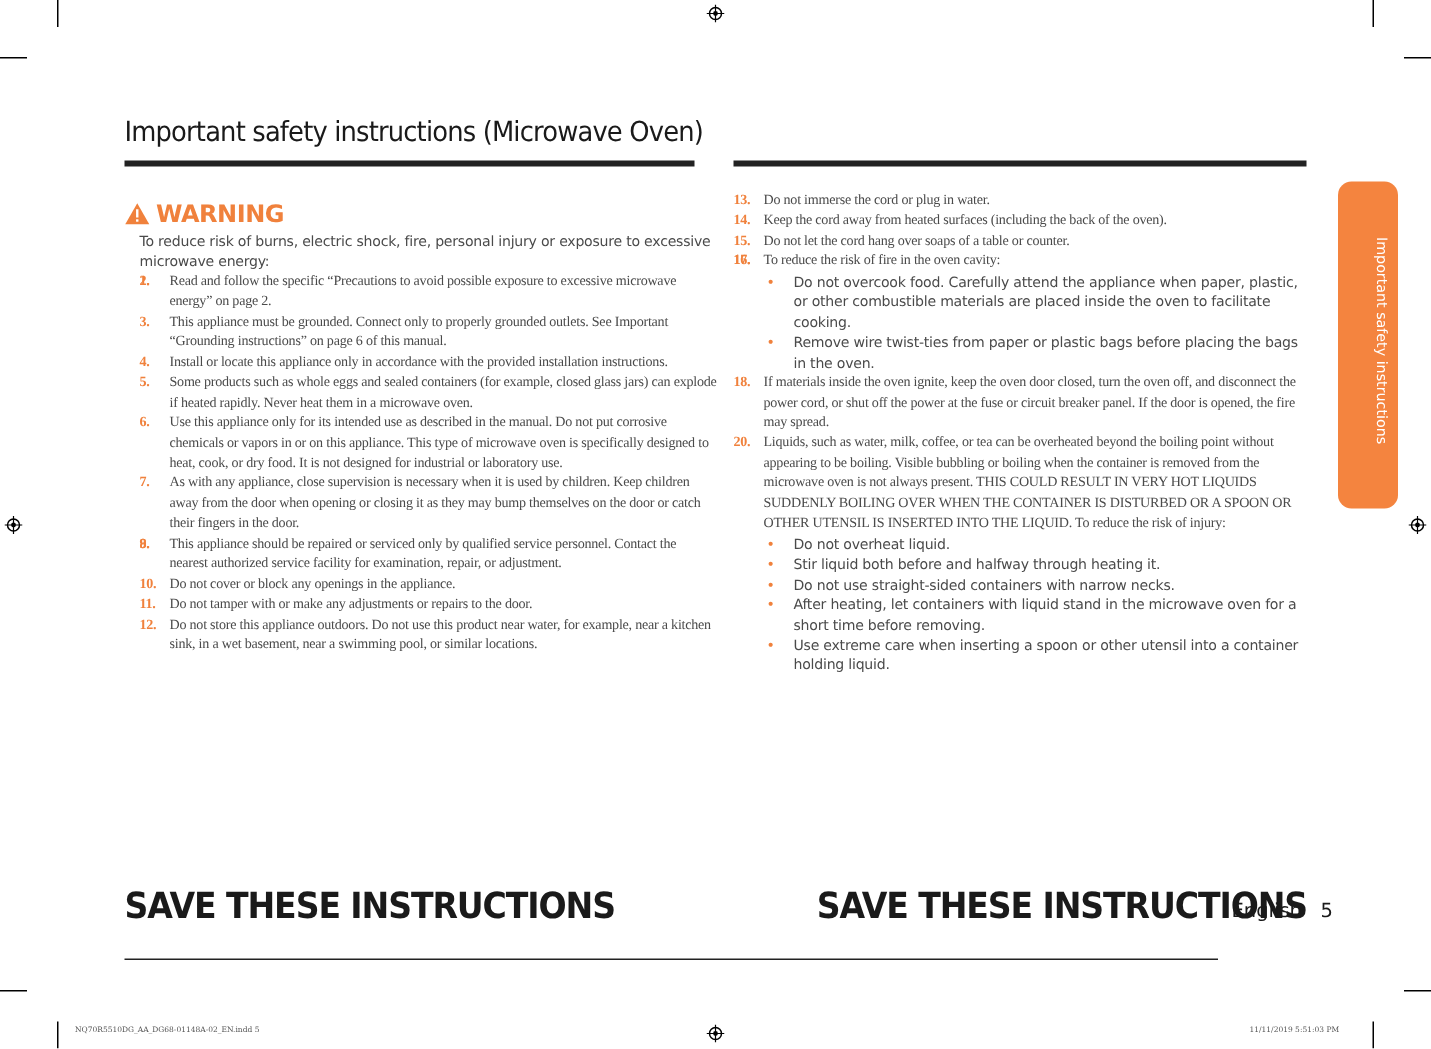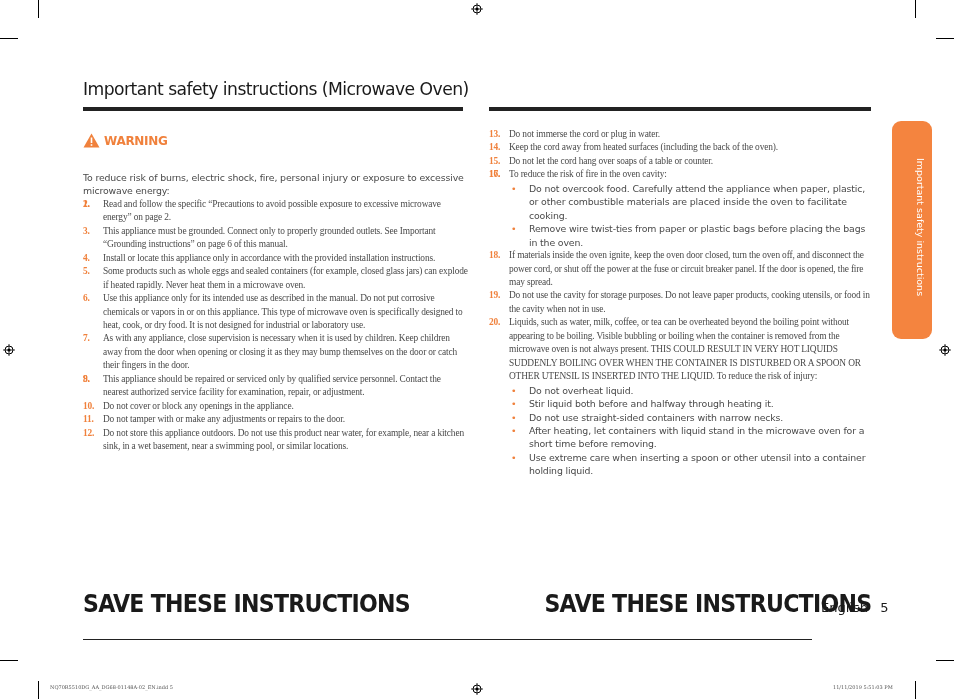--- a/index.html
+++ b/index.html
@@ -3,21 +3,21 @@
 <meta charset="utf-8">
 <style>
   html, body { margin:0; padding:0; }
   body { width:954px; height:699px; background:#ffffff; position:relative; overflow:hidden;
          font-family:"DejaVu Sans", sans-serif; color:#3c3c3c; }
   .crop { position:absolute; background:#000; }
   .reg { position:absolute; width:12px; height:12px; }
   .title { position:absolute; left:83px; top:78px; font-size:18.5px; color:#1a1a1a;
            font-family:"DejaVu Sans", sans-serif; letter-spacing:-0.6px; transform:scaleX(0.93); transform-origin:left top; }
   .rule { position:absolute; height:4px; background:#222; top:107px; }
-  .warn { position:absolute; left:83px; top:133px; color:#f0813c; font-size:12px; font-weight:bold; display:flex; align-items:center; gap:4px; letter-spacing:-0.3px; }
+  .warn { position:absolute; left:83px; top:133px; color:#f0813c; font-size:16px; font-weight:bold; display:flex; align-items:center; gap:4px; letter-spacing:-0.3px; }
   .col { position:absolute; font-size:9.4px; line-height:13.45px; color:#4a4a4a; letter-spacing:-0.15px; }
   .col p { margin:0; }
   .item { position:relative; padding-left:20px;font-family:Liberation Serif, serif; }
   .num { position:absolute; left:0; top:0; color:#f0813c; font-weight:bold; }
   .bul { position:relative; padding-left:40px; }
   .dot { position:absolute; left:22px; top:0; color:#f0813c; }
   .save { position:absolute; top:590px; font-size:24px; font-weight:bold; color:#1a1a1a; letter-spacing:-0.8px; transform:scaleX(0.92); }
   .footrule { position:absolute; left:83px; top:639px; width:729px; height:1px; background:#222; }
   .footer { position:absolute; left:821px; top:600px; font-size:13px; color:#1a1a1a; }
   .tab { position:absolute; left:892px; top:121px; width:40px; height:218px; background:#f4843f; border-radius:9px; }
@@ -64,21 +64,21 @@
 
 <div class="warn">
   <svg width="17" height="15" viewBox="0 0 17 15">
       <path d="M8.5 0.5L16.5 14.5H0.5Z" fill="#f0813c"></path>
       <rect x="7.7" y="4.5" width="1.6" height="5.5" fill="#fff"></rect>
       <rect x="7.7" y="11.2" width="1.6" height="1.6" fill="#fff"></rect>
     </svg>
   <span>WARNING</span>
 </div>
 
-<div class="col" style="left:83px;top:155px;width:385px;margin-top:16px;">
+<div class="col" style="left:93px;top:155px;width:385px;">
   <p>To reduce risk of burns, electric shock, fire, personal injury or exposure to excessive microwave energy:</p>
   <div id="left-list">
       <div class="item"><span class="num">1.</span></div>
       <div class="item"><span class="num">2.</span><span>Read and follow the specific “Precautions to avoid possible exposure to excessive microwave energy” on page 2.</span></div>
       <div class="item"><span class="num">3.</span><span>This appliance must be grounded. Connect only to properly grounded outlets. See Important “Grounding instructions” on page 6 of this manual.</span></div>
       <div class="item"><span class="num">4.</span><span>Install or locate this appliance only in accordance with the provided installation instructions.</span></div>
       <div class="item"><span class="num">5.</span><span>Some products such as whole eggs and sealed containers (for example, closed glass jars) can explode if heated rapidly. Never heat them in a microwave oven.</span></div>
       <div class="item"><span class="num">6.</span><span>Use this appliance only for its intended use as described in the manual. Do not put corrosive chemicals or vapors in or on this appliance. This type of microwave oven is specifically designed to heat, cook, or dry food. It is not designed for industrial or laboratory use.</span></div>
       <div class="item"><span class="num">7.</span><span>As with any appliance, close supervision is necessary when it is used by children. Keep children away from the door when opening or closing it as they may bump themselves on the door or catch their fingers in the door.</span></div>
       <div class="item"><span class="num">8.</span></div>
@@ -92,21 +92,20 @@
 <div class="col" style="left:489px;top:128px;width:385px;">
   <div id="right-list">
       <div class="item"><span class="num">13.</span><span>Do not immerse the cord or plug in water.</span></div>
       <div class="item"><span class="num">14.</span><span>Keep the cord away from heated surfaces (including the back of the oven).</span></div>
       <div class="item"><span class="num">15.</span><span>Do not let the cord hang over soaps of a table or counter.</span></div>
       <div class="item"><span class="num">16.</span></div>
       <div class="item"><span class="num">17.</span><span>To reduce the risk of fire in the oven cavity:</span></div>
       <div class="bul"><span class="dot">•</span><span>Do not overcook food. Carefully attend the appliance when paper, plastic, or other combustible materials are placed inside the oven to facilitate cooking.</span></div>
       <div class="bul"><span class="dot">•</span><span>Remove wire twist-ties from paper or plastic bags before placing the bags in the oven.</span></div>
       <div class="item"><span class="num">18.</span><span>If materials inside the oven ignite, keep the oven door closed, turn the oven off, and disconnect the power cord, or shut off the power at the fuse or circuit breaker panel. If the door is opened, the fire may spread.</span></div>
-      <div class="item"><span class="num">19.</span><span>Do not use the cavity for storage purposes. Do not leave paper products, cooking utensils, or food in the cavity when not in use.</span></div>
       <div class="item"><span class="num">20.</span><span>Liquids, such as water, milk, coffee, or tea can be overheated beyond the boiling point without appearing to be boiling. Visible bubbling or boiling when the container is removed from the microwave oven is not always present. THIS COULD RESULT IN VERY HOT LIQUIDS SUDDENLY BOILING OVER WHEN THE CONTAINER IS DISTURBED OR A SPOON OR OTHER UTENSIL IS INSERTED INTO THE LIQUID. To reduce the risk of injury:</span></div>
       <div class="bul"><span class="dot">•</span><span>Do not overheat liquid.</span></div>
       <div class="bul"><span class="dot">•</span><span>Stir liquid both before and halfway through heating it.</span></div>
       <div class="bul"><span class="dot">•</span><span>Do not use straight-sided containers with narrow necks.</span></div>
       <div class="bul"><span class="dot">•</span><span>After heating, let containers with liquid stand in the microwave oven for a short time before removing.</span></div>
       <div class="bul"><span class="dot">•</span><span>Use extreme care when inserting a spoon or other utensil into a container holding liquid.</span></div>
     </div>
 </div>
 
 <div class="save" style="left:83px;transform-origin:left top;">SAVE THESE INSTRUCTIONS</div>

